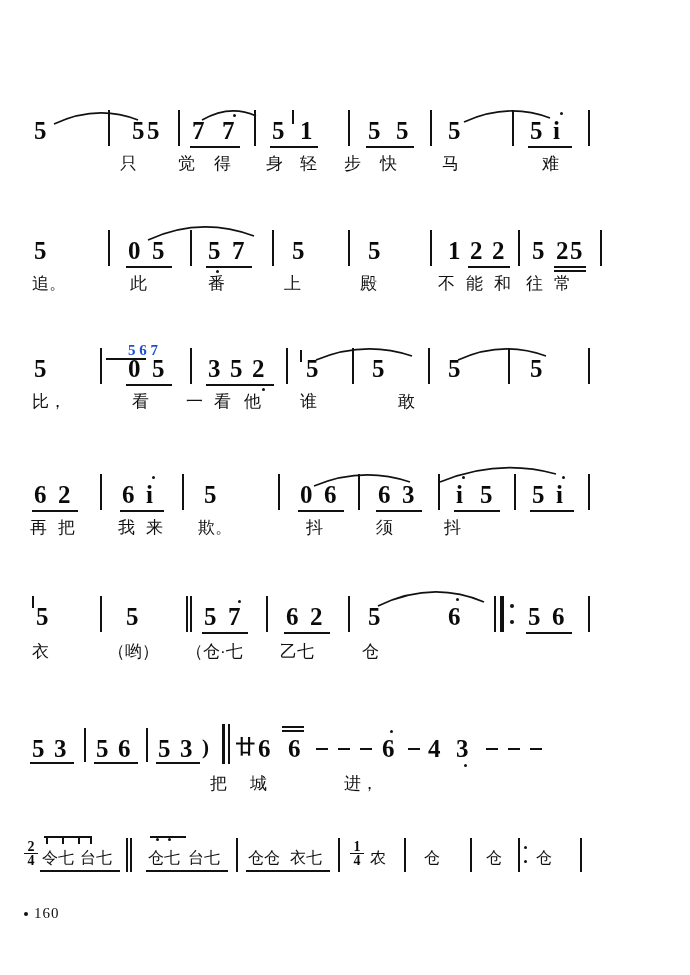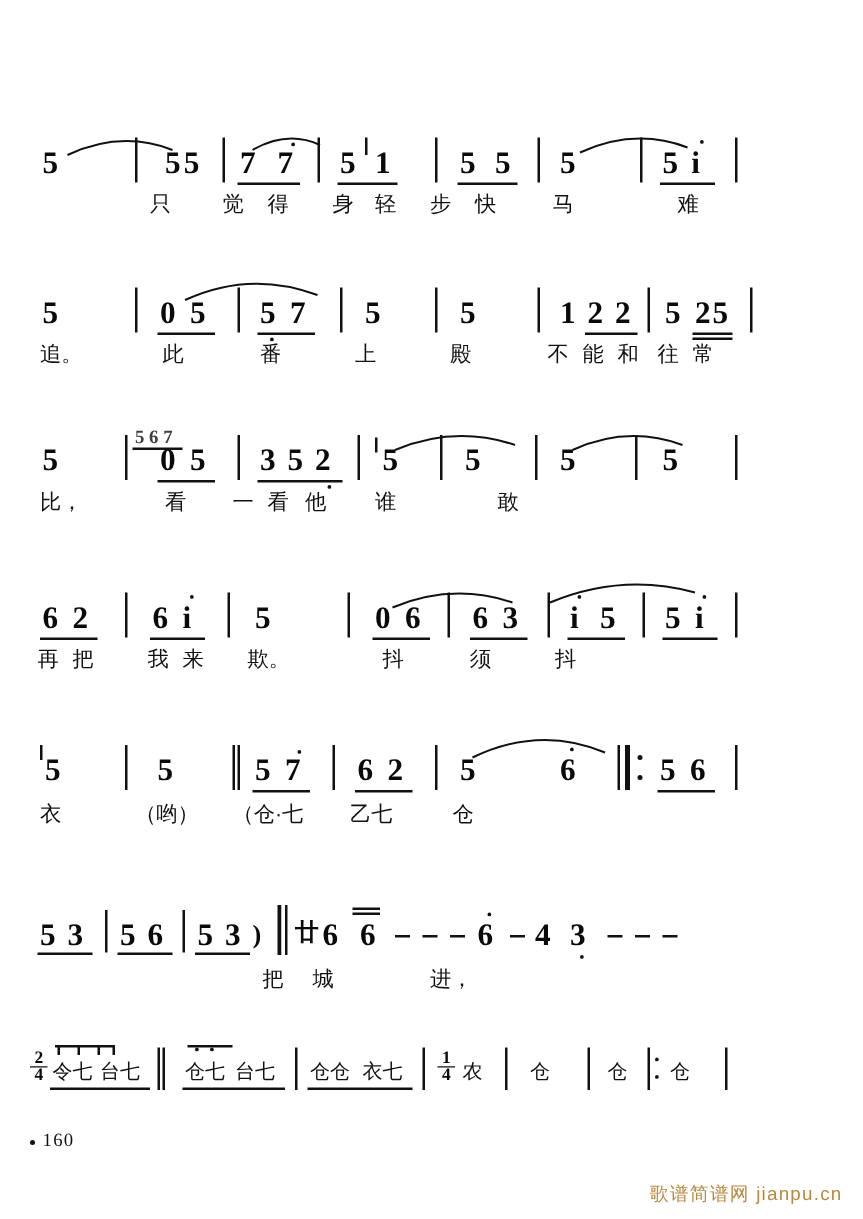--- a/index.html
+++ b/index.html
@@ -122,21 +122,22 @@
     bottom: 10px;
     font-family: "Liberation Sans", sans-serif;
     font-size: 15px;
     color: #b9893f;
     letter-spacing: 1px;
   }
   .accent {
     position: absolute;
     font-size: 20px;
     font-weight: 700;
-    color: #404040;
+    color: #1d4ed8;
+    margin-left: 20px;
   }
   .tick {
     position: absolute;
     width: 1.6px;
     background: #111;
   }
 </style>
 </head>
 <body>
 
@@ -498,15 +499,14 @@
       <div class="dot" style="left:524px; top:18px;"></div>
       <div class="dot" style="left:524px; top:32px;"></div>
 
       <span class="lyric" style="left:536px; top:20px; font-size:16px;">仓</span>
       <div class="bar" style="left:580px; top:10px; height:34px;"></div>
     </div>
   </div>
 
   <div class="footer-dot"></div>
   <div class="footer-page">160</div>
-  <div class="watermark">歌谱简谱网 jianpu.cn</div>
 
 </div>
 
 </body></html>

